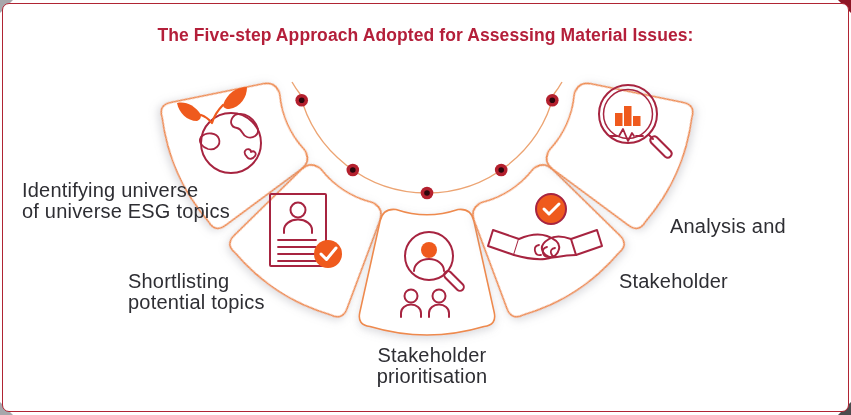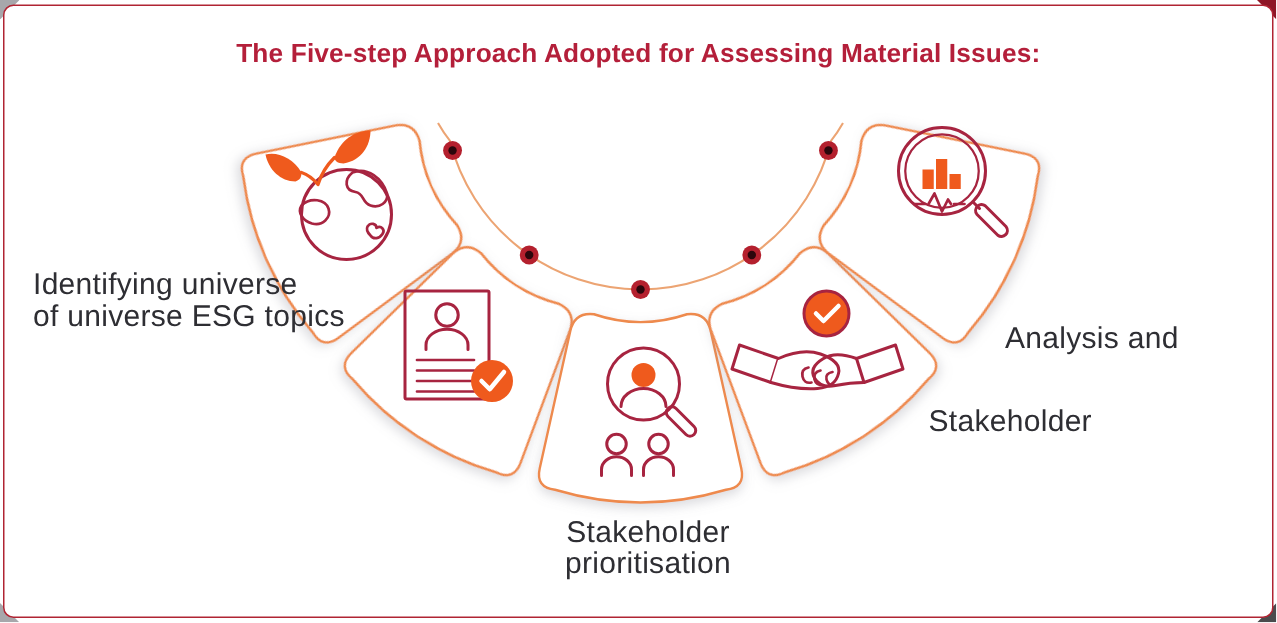--- a/index.html
+++ b/index.html
@@ -141,20 +141,22 @@
     </g>
   </svg>
 
   <div id="title">The Five-step Approach Adopted for Assessing Material Issues:</div>
 
   <div class="step-label" id="label-1">
     <span>Identifying universe</span>
     <span>of universe ESG topics</span>
   </div>
   <div class="step-label" id="label-2">
+    <span>Shortlisting</span>
+    <span>potential topics</span>
   </div>
   <div class="step-label" id="label-3">
     <span>Stakeholder</span>
     <span>prioritisation</span>
   </div>
   <div class="step-label" id="label-4">
     <span>Stakeholder</span>
   </div>
   <div class="step-label" id="label-5">
     <span>Analysis and</span>

